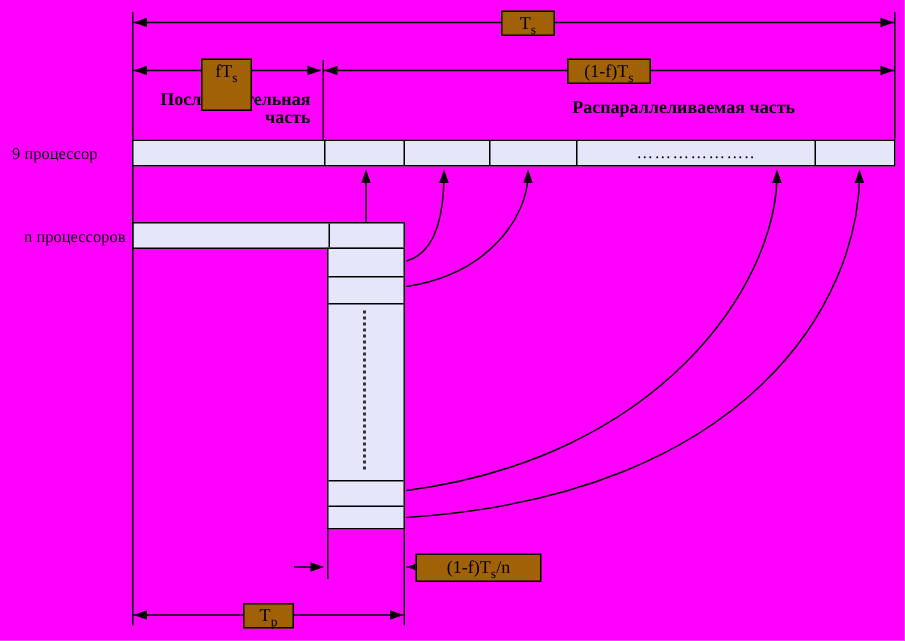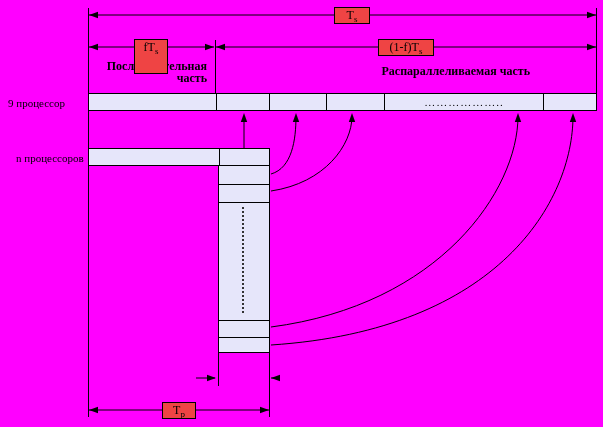--- a/index.html
+++ b/index.html
@@ -5,21 +5,21 @@
   html,body{margin:0;padding:0;}
   .canvas{
     position:relative;width:603px;height:427px;background:#FF00FF;
     font-family:"Liberation Serif","DejaVu Serif",serif;color:#000;overflow:hidden;
   }
   .bar{position:absolute;background:#E6E6FA;border:1px solid #000;box-sizing:border-box;z-index:1;}
   .vdiv{position:absolute;top:0;bottom:0;width:1px;background:#000;}
   .hdiv{position:absolute;left:0;right:0;height:1px;background:#000;}
   .overlay{position:absolute;left:0;top:0;z-index:3;pointer-events:none;}
   .dimbox{
-    position:absolute;background:#ef4444;border:1px solid #000;box-sizing:border-box;
+    position:absolute;background:#a16207;border:1px solid #000;box-sizing:border-box;
     font-size:12px;line-height:15px;text-align:center;z-index:5;white-space:nowrap;
   }
   .dimbox sub{font-size:9px;}
   .lbl{position:absolute;font-size:12px;text-align:right;z-index:4;line-height:12px;font-weight:bold;}
   .rowlbl{position:absolute;font-size:11px;z-index:4;white-space:nowrap;}
   .dots-cell{
     position:absolute;z-index:2;font-size:11px;letter-spacing:1px;text-align:center;
     line-height:16px;white-space:nowrap;overflow:hidden;
   }
   .vdots{position:absolute;width:0;border-left:2px dotted #333;z-index:2;}
@@ -91,20 +91,23 @@
 
   <div class="dimbox" style="left:334px;top:7px;width:36px;height:17px;">
     <span>T</span><sub>s</sub>
   </div>
   <div class="dimbox" style="left:134px;top:39px;width:34px;height:35px;">
     <span>fT</span><sub>s</sub>
   </div>
   <div class="dimbox" style="left:378px;top:39px;width:56px;height:17px;">
     <span>(1-f)T</span><sub>s</sub>
   </div>
+  <div class="dimbox" style="left:277px;top:369px;width:84px;height:19px;line-height:17px;">
+    <span>(1-f)T</span><sub>s</sub><span>/n</span>
+  </div>
   <div class="dimbox" style="left:162px;top:402px;width:34px;height:17px;">
     <span>T</span><sub>p</sub>
   </div>
 
   <div class="lbl" style="left:95px;top:60px;width:112px;">Последовательная часть</div>
   <div class="lbl" style="left:280px;top:65px;width:250px;">Распараллеливаемая часть</div>
   <div class="rowlbl" style="left:8px;top:97px;">9 процессор</div>
   <div class="rowlbl" style="left:16px;top:152px;">n процессоров</div>
 
 </div>

